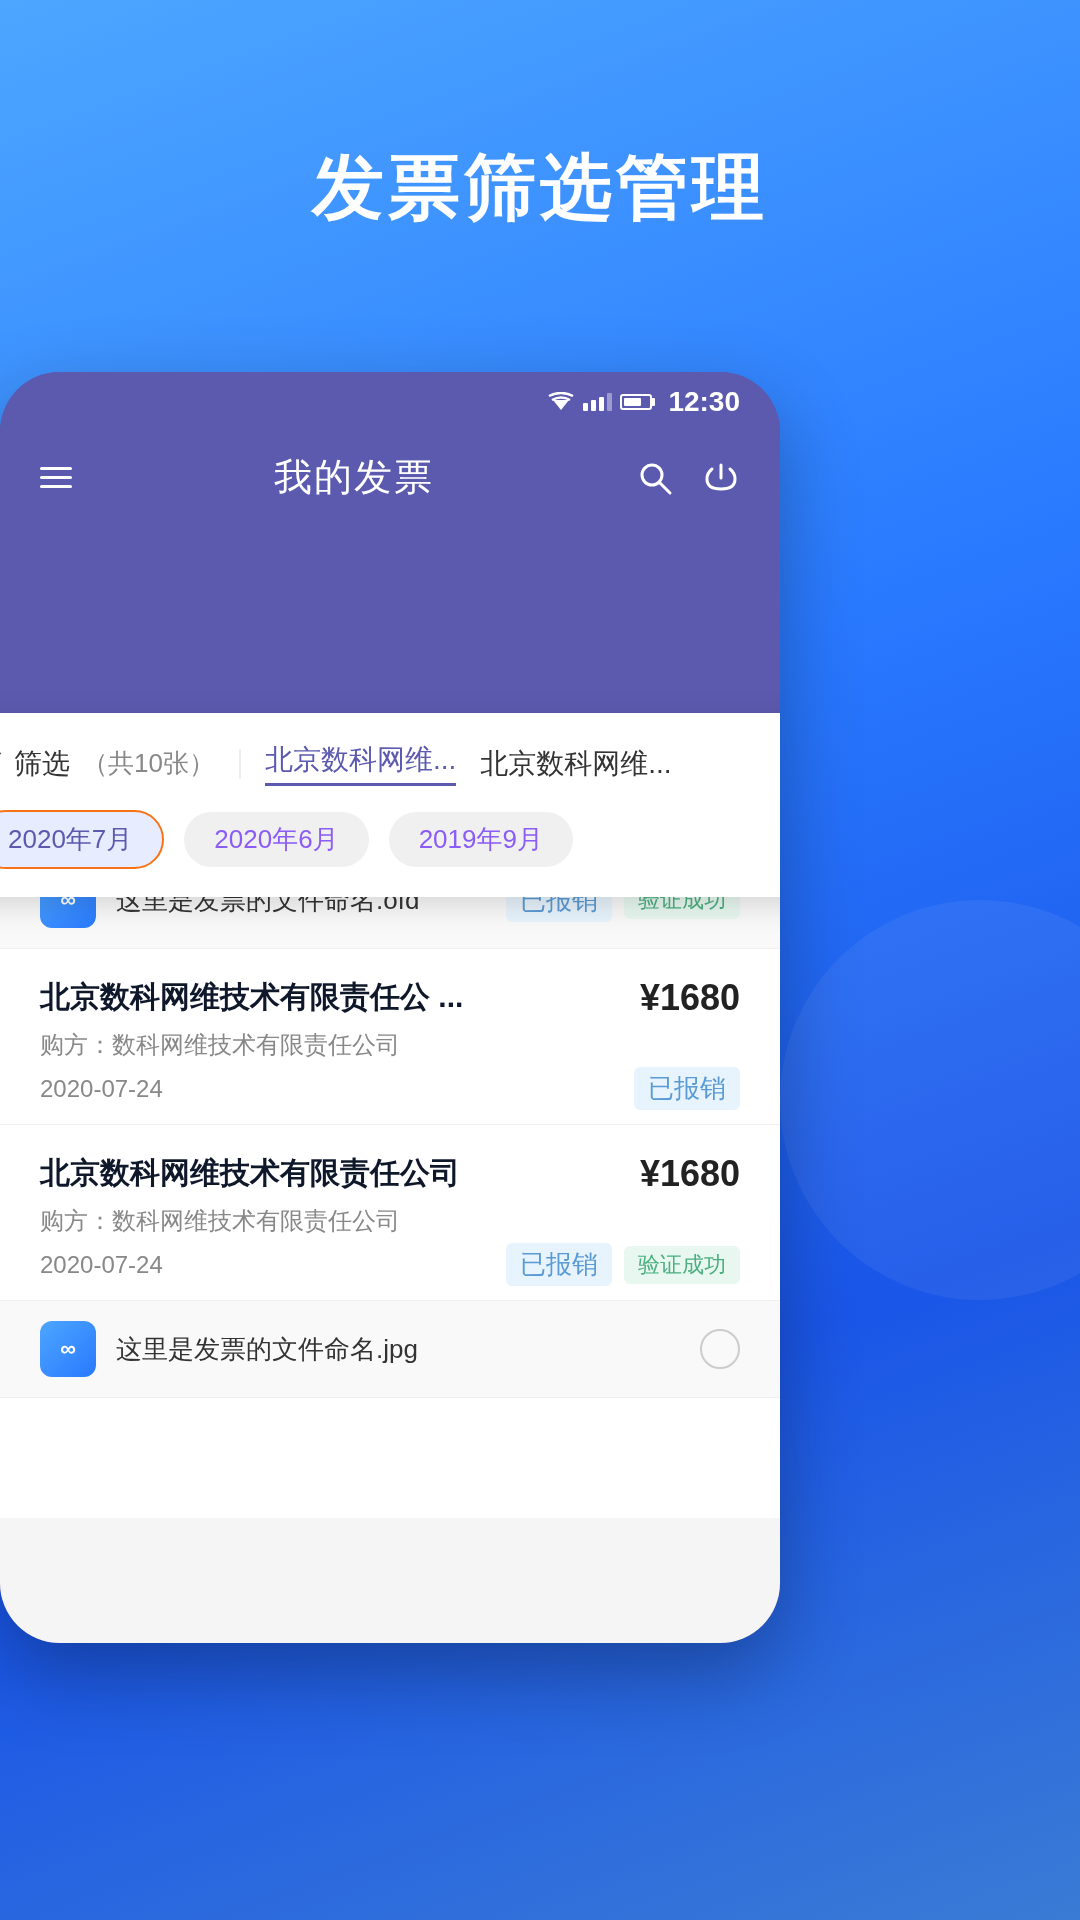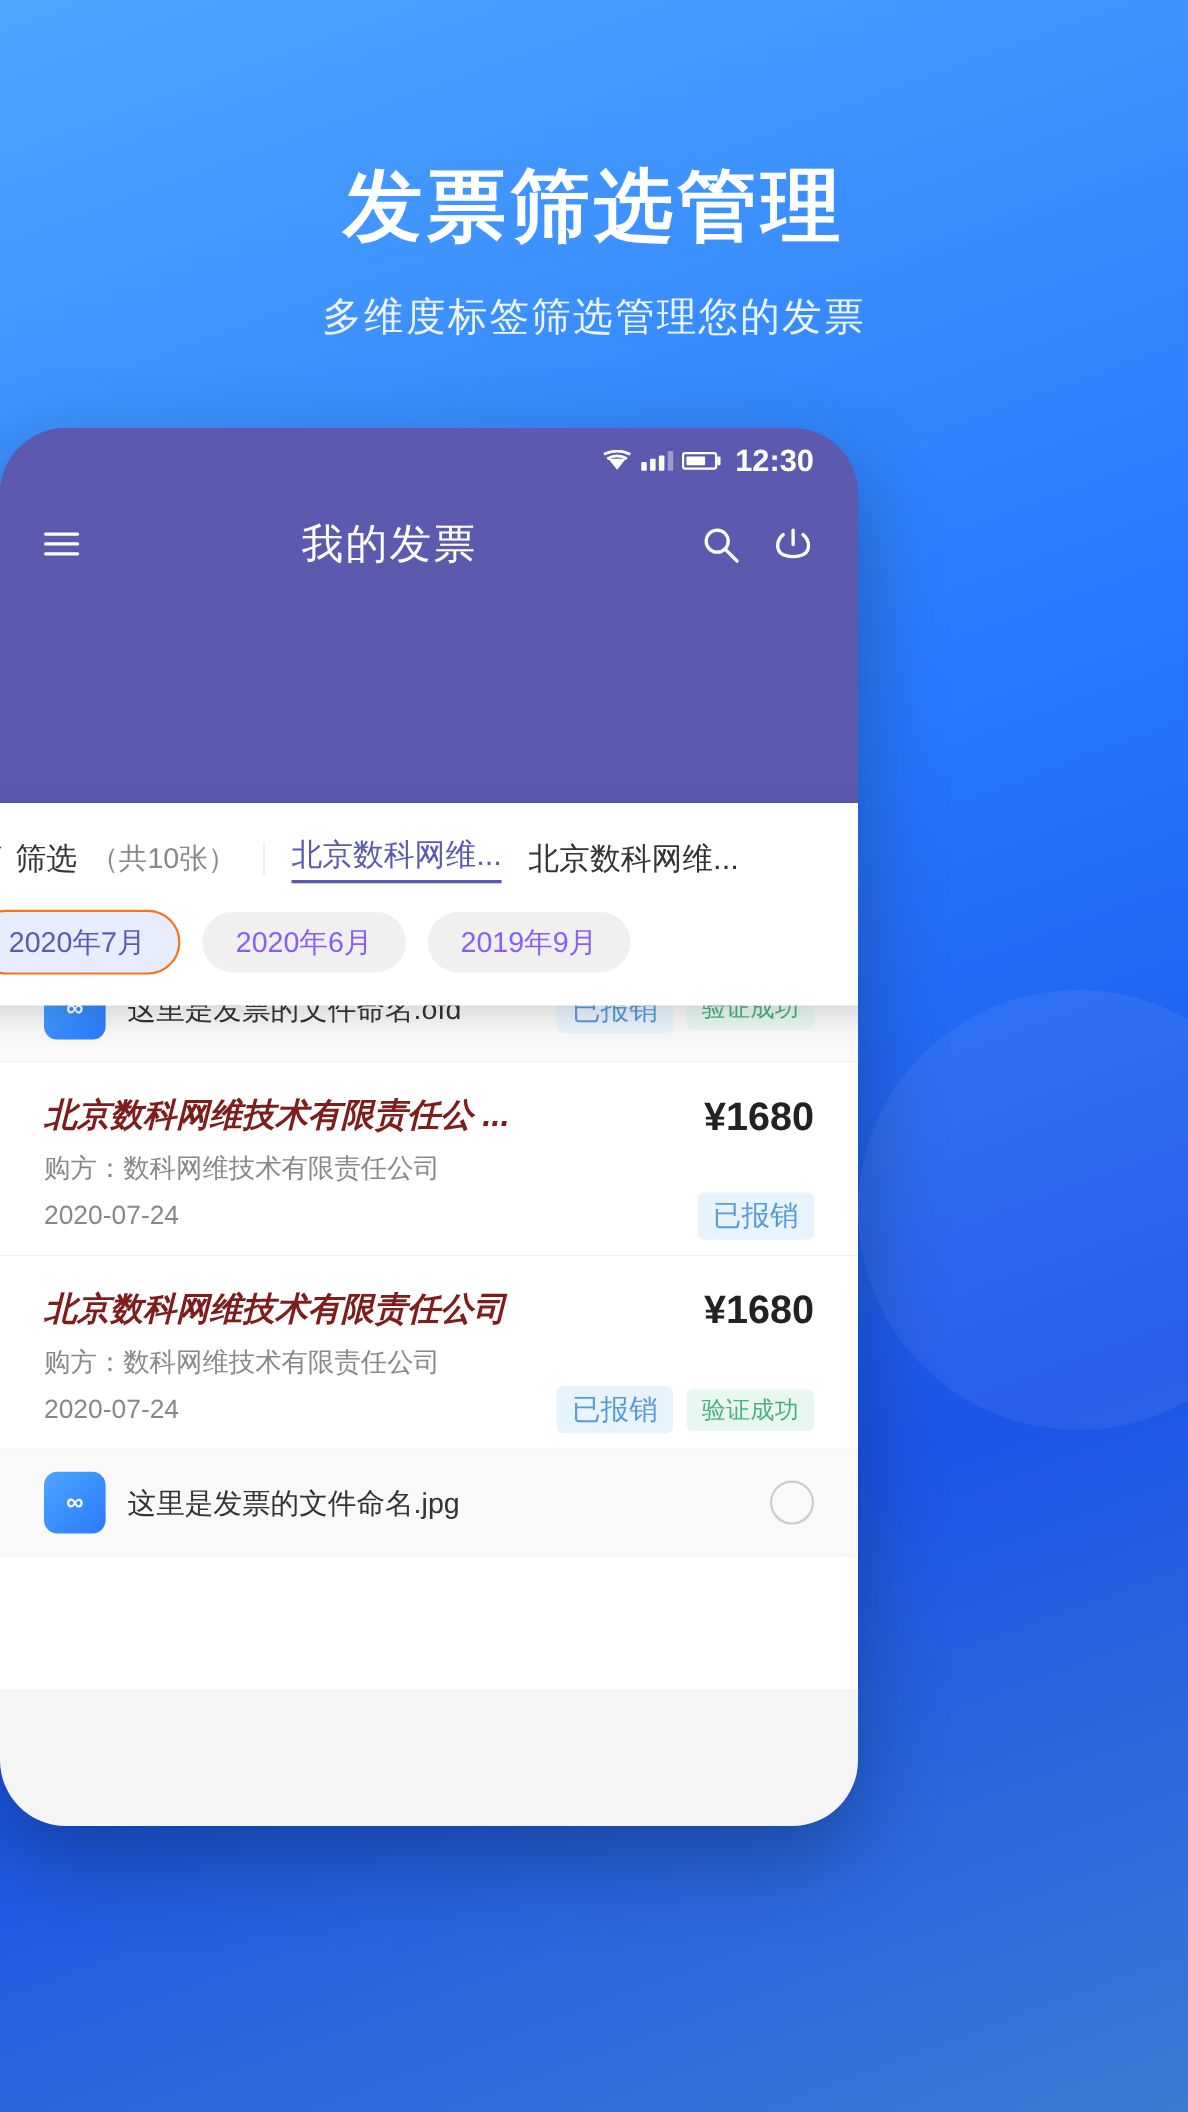--- a/index.html
+++ b/index.html
@@ -62,21 +62,21 @@
       font-size: 36px;
       color: rgba(255,255,255,0.9);
       font-weight: 400;
       letter-spacing: 2px;
     }
 
     
     .phone-mockup-wrapper {
       position: relative;
       width: 881px;
-      margin-top: 16px;
+      margin-top: 48px;
     }
 
     .phone-mockup {
       width: 780px;
       background: #5c5aaf;
       border-radius: 60px;
       overflow: hidden;
       box-shadow: 0 30px 80px rgba(0,0,0,0.3);
       position: relative;
     }
@@ -286,25 +286,24 @@
       margin-bottom: 6px;
     }
 
     .invoice-date {
       color: #888;
       font-size: 24px;
     }
 
     .invoice-title {
       font-size: 30px;
-      color: #7f1d1d;
+      color: #0f172a;
       font-weight: 600;
       flex: 1;
       padding-right: 20px;
-      font-style: italic;
     }
 
     .invoice-amount {
       font-size: 36px;
       color: #222;
       font-weight: 600;
       white-space: nowrap;
     }
 
     .badge-reported {
@@ -380,21 +379,20 @@
   </style>
 </head>
 <body>
 
 <div class="page-container">
   <div class="bg-circle-1"></div>
   <div class="bg-circle-2"></div>
 
   <div class="header-section">
     <div class="main-title">发票筛选管理</div>
-    <div class="sub-title">多维度标签筛选管理您的发票</div>
   </div>
 
   <div class="phone-mockup-wrapper">
     <div class="phone-mockup">
 
       <div class="status-bar">
         <div class="status-icons">
 
           <svg width="28" height="20" viewBox="0 0 28 20">
             <polygon points="14,18 22,8 6,8" fill="white"></polygon>

